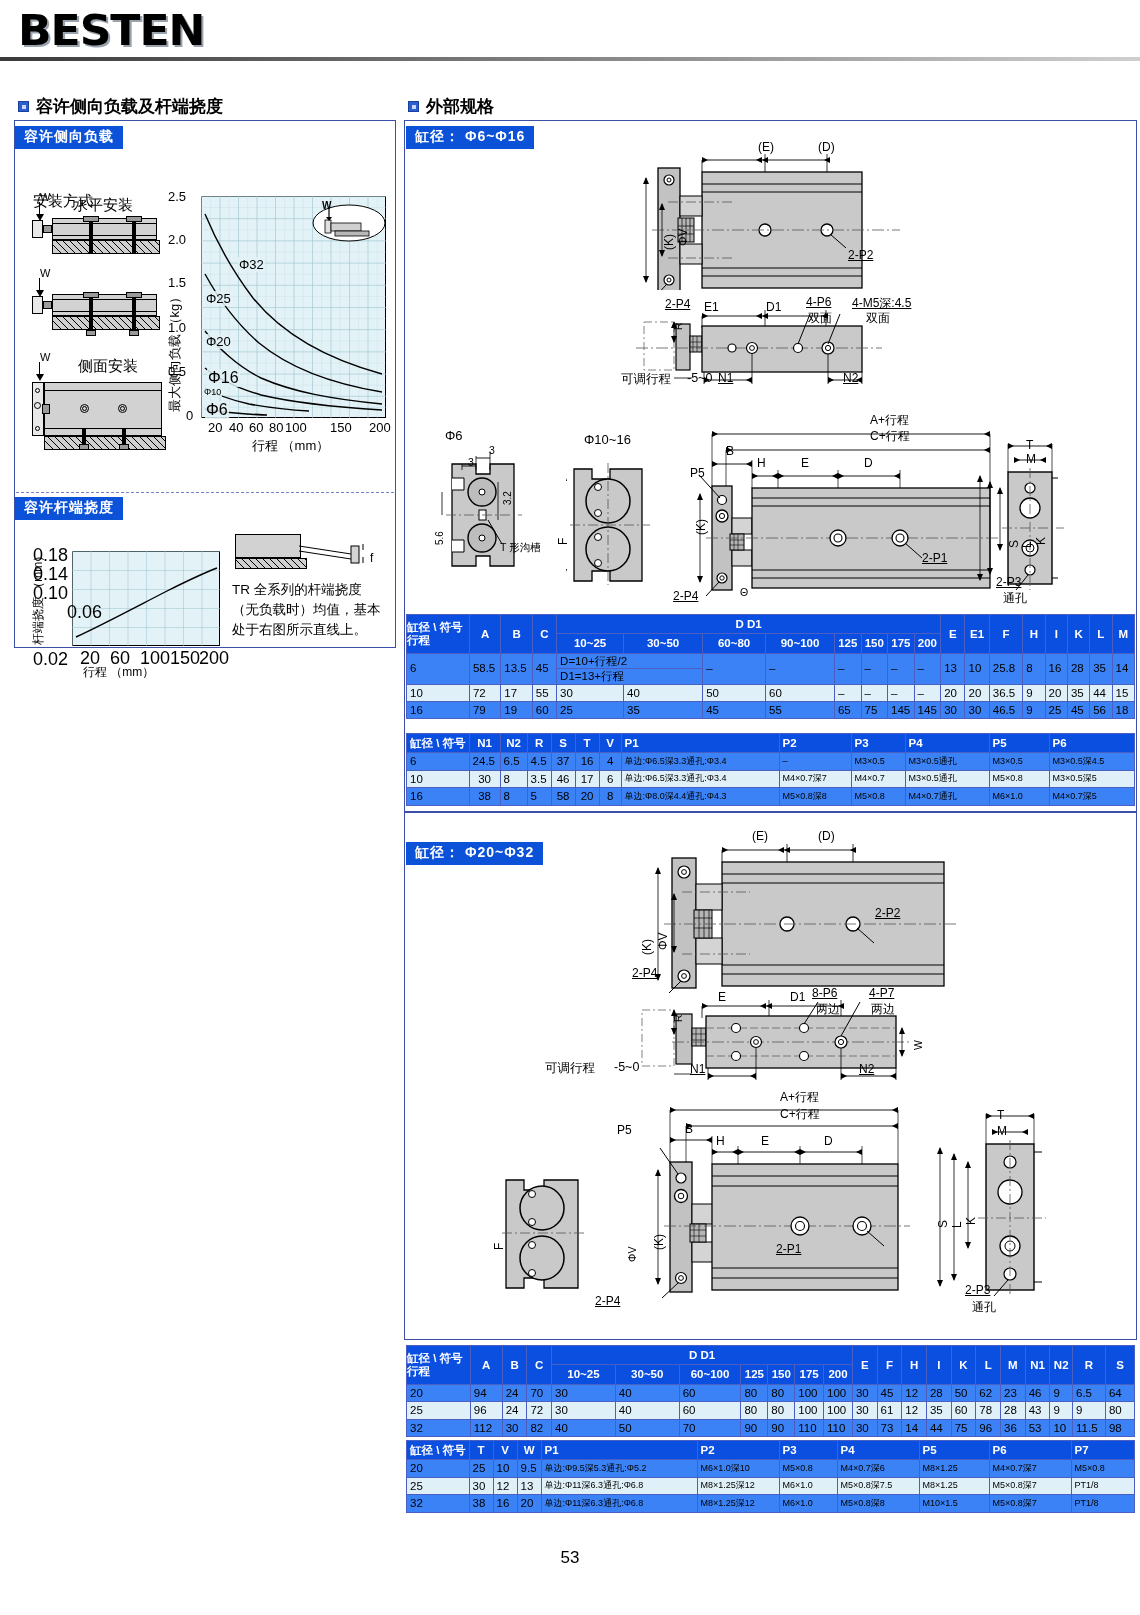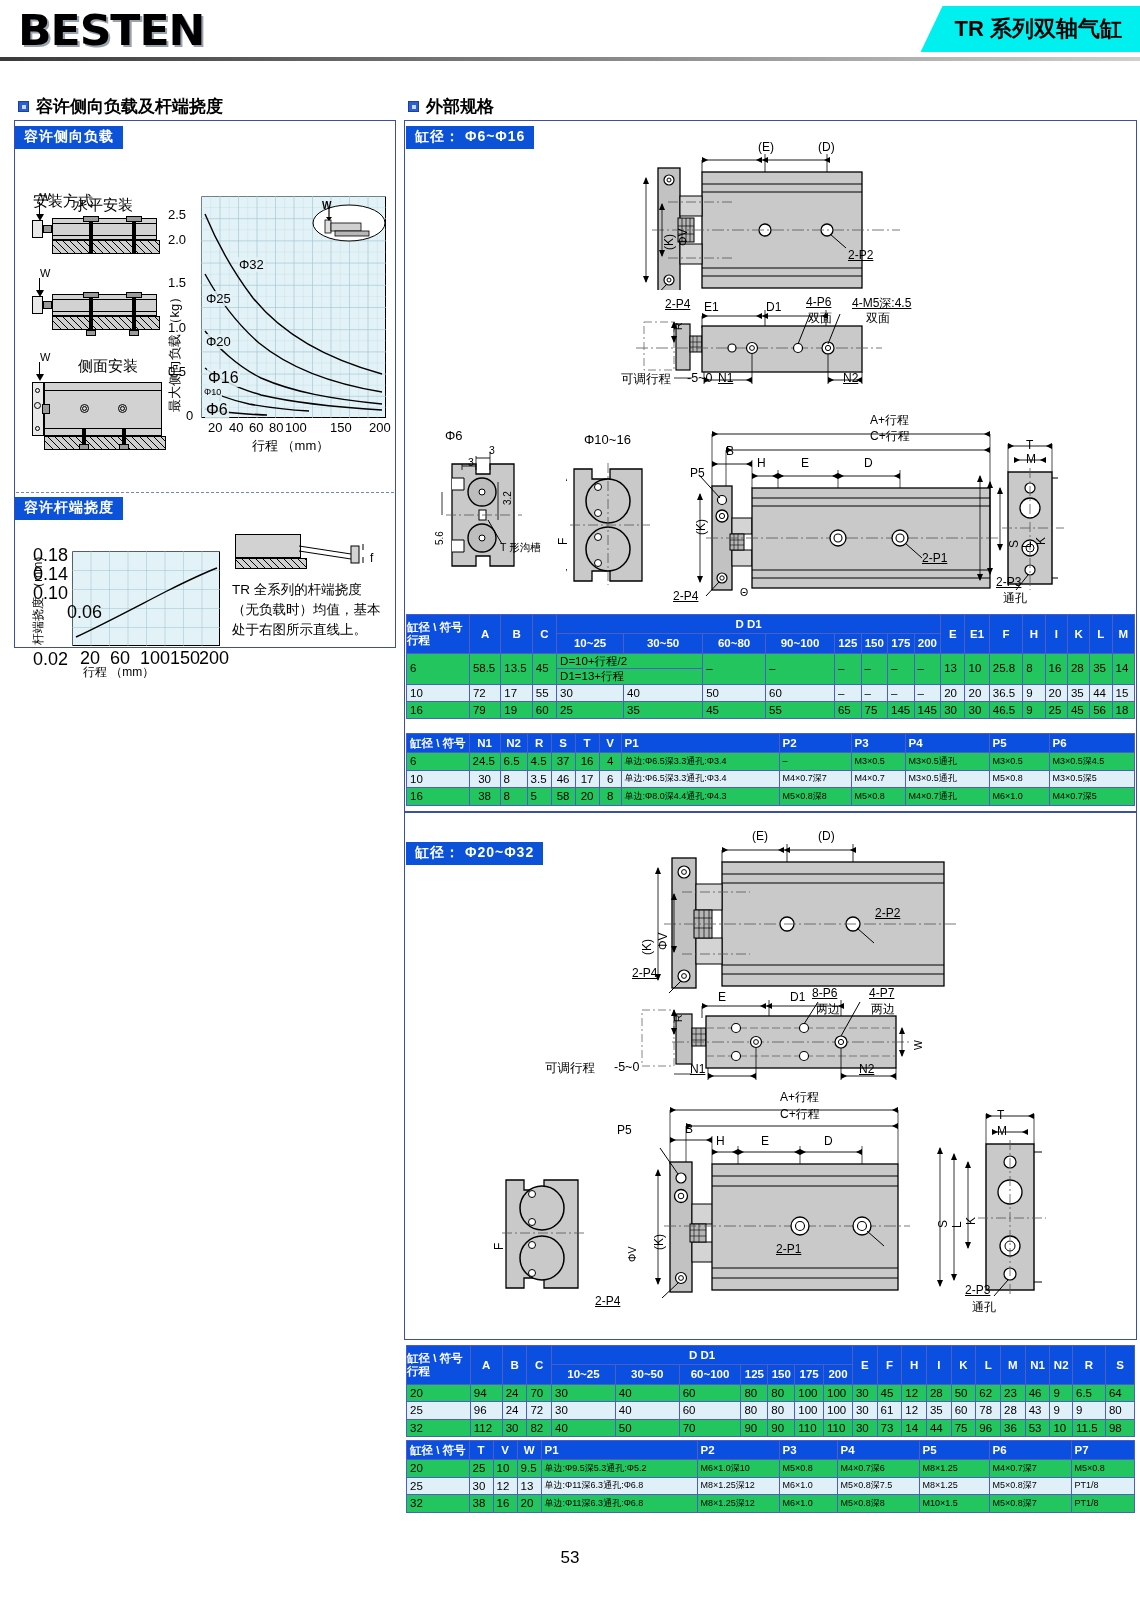--- a/index.html
+++ b/index.html
@@ -59,21 +59,21 @@
   .curve-lbl.small{ font-size:16px; }
   
   .mdiag{ position:absolute; }
   .mbody{ position:absolute; background:#d2d2d2; border:1.2px solid #000; }
   .mbase{ position:absolute; background:#cfcfcf; border:1.2px solid #000;
           background-image:repeating-linear-gradient(45deg,#000 0 0.7px,transparent 0.7px 5px); }
   .mlight{ position:absolute; background:#e9e9e9; border:1px solid #000; }
   .mdark{ position:absolute; background:#9a9a9a; border:1px solid #000; }
   .marrow{ position:absolute; font-size:12px; }
   
-  table.spec{ position:absolute; border-collapse:collapse; font-size:11.5px; background:#22c55e; }
+  table.spec{ position:absolute; border-collapse:collapse; font-size:11.5px; background:#3b82f6; }
   table.spec th, table.spec td{
     border:1px solid #4a5fc1; padding:1px 3px; text-align:left;
     white-space:nowrap; line-height:1.25; font-weight:normal;
   }
   table.spec thead th{
     background:#0b4fe0; color:#fff; font-weight:bold; text-align:center; padding:2px 3px;
   }
   table.spec thead th.lft{ text-align:left; }
   table.spec tbody tr.alt td{ background:#dff0f8; }
   table.spec td.c{ text-align:center; }
@@ -86,21 +86,20 @@
   .vdim{ position:absolute; font-size:12px; white-space:nowrap; transform:rotate(-90deg); transform-origin:left top;}
   .circ{ position:absolute; border:1.4px solid #000; border-radius:50%; background:transparent; }
   .note-u{ text-decoration:underline; }
   #pagenum{ position:absolute; left:0; top:1548px; width:1140px; text-align:center; font-size:17px; }
 </style>
 </head>
 <body>
 
 <div id="header">
   <div id="logo">BESTEN</div>
-  <div id="title-tab">TR 系列双轴气缸</div>
   <div id="header-rule"></div>
 </div>
 
 <div class="sec-title" style="left:18px; top:95px;">
   <span class="bullet"></span><span>容许侧向负载及杆端挠度</span>
 </div>
 <div class="sec-title" style="left:408px; top:95px;">
   <span class="bullet"></span><span>外部规格</span>
 </div>
 
@@ -167,21 +166,21 @@
   <div class="mdark" style="left:89px; top:92px; width:10px; height:6px;"></div>
 </div>
 
 <div style="position:absolute; left:73px; top:196px; font-size:15px;">水平安装</div>
 <div style="position:absolute; left:78px; top:357px; font-size:15px;">侧面安装</div>
 
 <div class="chart-wrap" style="left:0px; top:0px;">
 
   <div class="plot" id="plot1" style="left:201px; top:196px; width:185px; height:222px;"></div>
 
-  <div class="axis-lbl" style="left:168px; top:207px;">2.5</div>
+  <div class="axis-lbl" style="left:168px; top:189px;">2.5</div>
   <div class="axis-lbl" style="left:168px; top:232px;">2.0</div>
   <div class="axis-lbl" style="left:168px; top:275px;">1.5</div>
   <div class="axis-lbl" style="left:168px; top:320px;">1.0</div>
   <div class="axis-lbl" style="left:168px; top:364px;">0.5</div>
   <div class="axis-lbl" style="left:186px; top:408px;">0</div>
 
   <div class="axis-lbl" style="left:208px; top:420px;">20</div>
   <div class="axis-lbl" style="left:229px; top:420px;">40</div>
   <div class="axis-lbl" style="left:249px; top:420px;">60</div>
   <div class="axis-lbl" style="left:269px; top:420px;">80</div>

